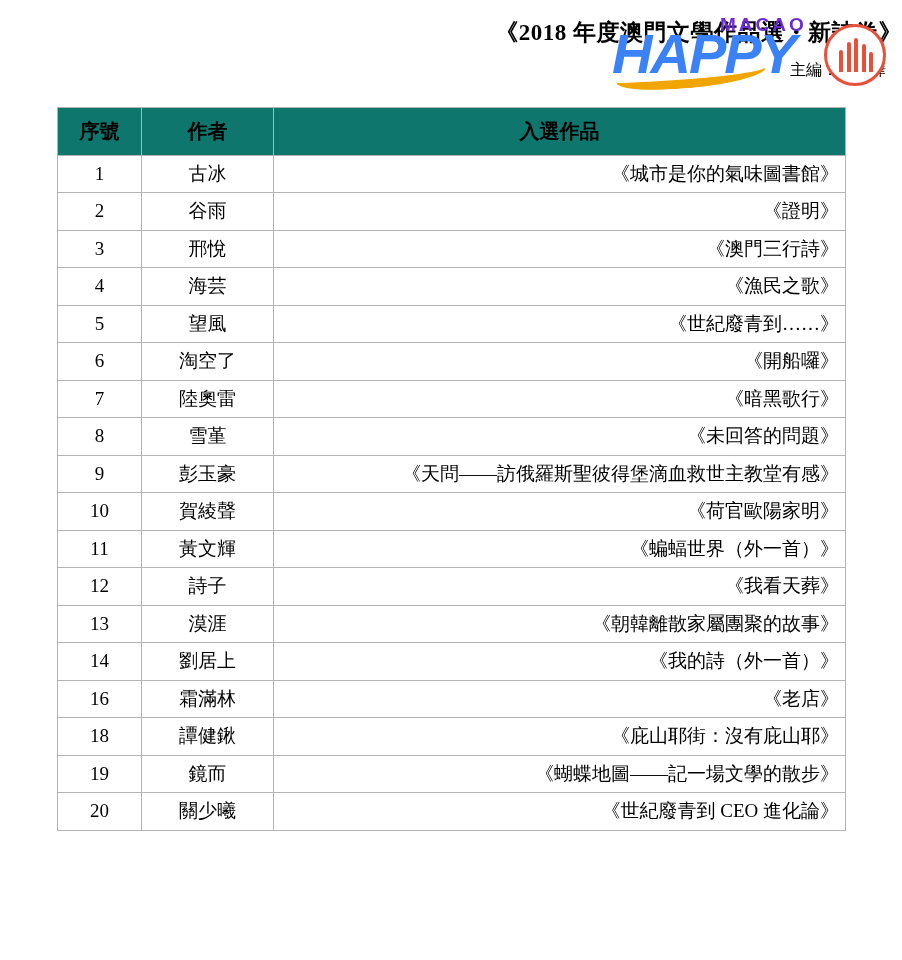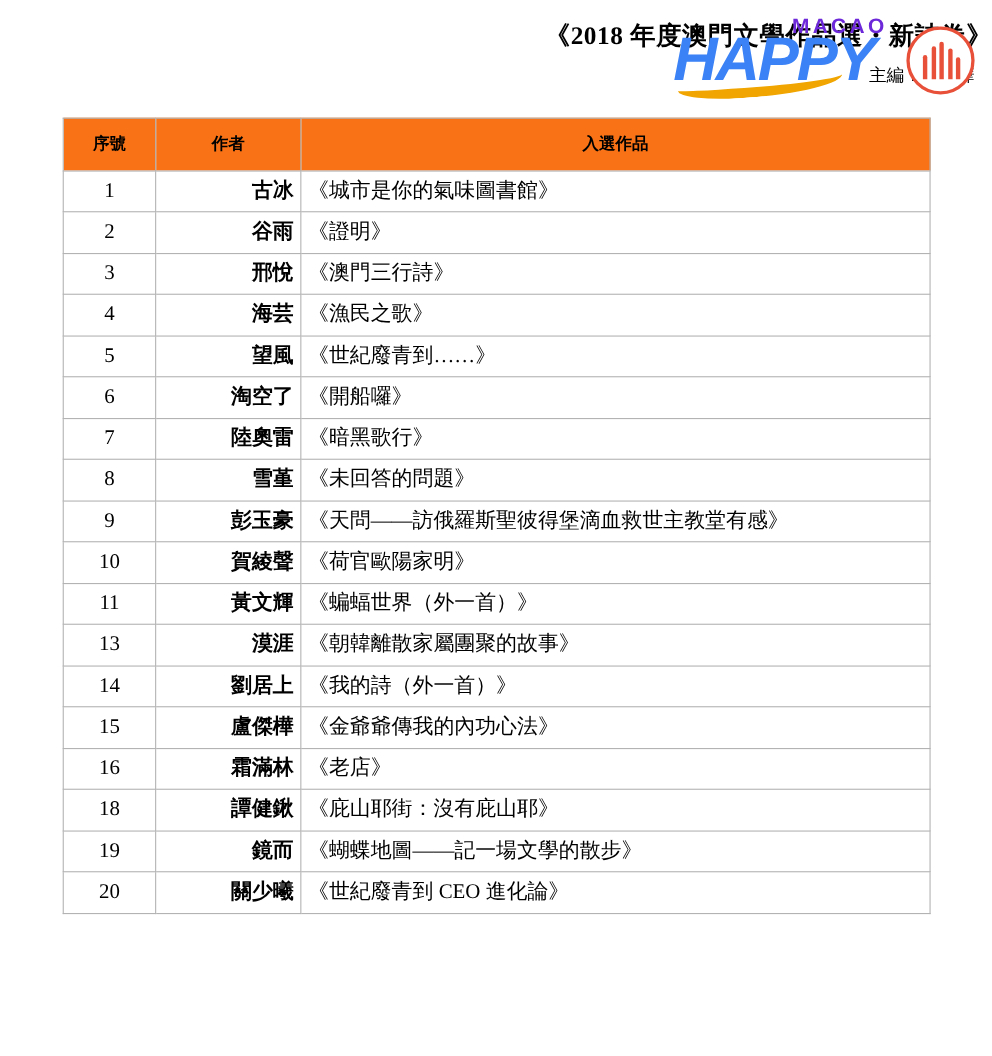--- a/index.html
+++ b/index.html
@@ -115,32 +115,32 @@
   }
   table.sel th, table.sel td {
     border: 1px solid #b3b3b3;
     height: 37.5px;
     padding: 0 6px;
     font-size: 19px;
     line-height: 1.2;
     vertical-align: middle;
   }
   table.sel thead th {
-    background: #f97316;
-    font-weight: bold;
-    font-size: 15px;
+    background: #0f766e;
+    font-weight: bold;
+    font-size: 20px;
     height: 48px;
     text-align: center;
   }
   col.c-no { width: 84px; }
   col.c-author { width: 132px; }
   col.c-work { width: 572px; }
   td.no { text-align: center; font-family: "Liberation Serif", serif; }
-  td.author { text-align: right; font-weight: bold; }
-  td.work { text-align: left; padding-left: 14px; margin-left: 48px; }
+  td.author { text-align: center; }
+  td.work { text-align: right; padding-left: 14px; margin-left: 48px; }
 </style>
 </head>
 <body>
 
 <div class="page">
 
   <div class="logo">
     <div class="logo-happy">HAPPY</div>
     <div class="logo-swoosh"></div>
     <div class="logo-macao">MACAO</div>
@@ -224,35 +224,35 @@
             <td class="no">10</td>
             <td class="author">賀綾聲</td>
             <td class="work">《荷官歐陽家明》</td>
           </tr>
           <tr>
             <td class="no">11</td>
             <td class="author">黃文輝</td>
             <td class="work">《蝙蝠世界（外一首）》</td>
           </tr>
           <tr>
+            <td class="no">12</td>
+            <td class="author">詩子</td>
+            <td class="work">《我看天葬》</td>
+          </tr>
+          <tr>
             <td class="no">13</td>
             <td class="author">漠涯</td>
             <td class="work">《朝韓離散家屬團聚的故事》</td>
           </tr>
           <tr>
             <td class="no">14</td>
             <td class="author">劉居上</td>
             <td class="work">《我的詩（外一首）》</td>
           </tr>
           <tr>
-            <td class="no">15</td>
-            <td class="author">盧傑樺</td>
-            <td class="work">《金爺爺傳我的內功心法》</td>
-          </tr>
-          <tr>
             <td class="no">16</td>
             <td class="author">霜滿林</td>
             <td class="work">《老店》</td>
           </tr>
           <tr>
             <td class="no">18</td>
             <td class="author">譚健鍬</td>
             <td class="work">《庇山耶街：沒有庇山耶》</td>
           </tr>
           <tr>

